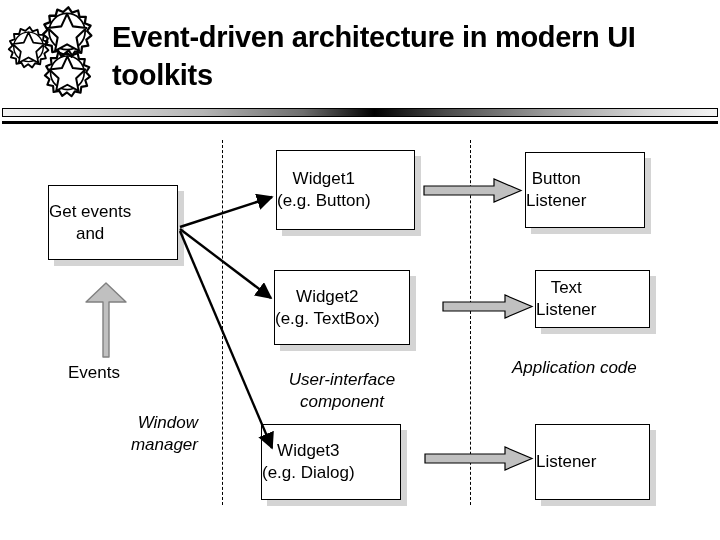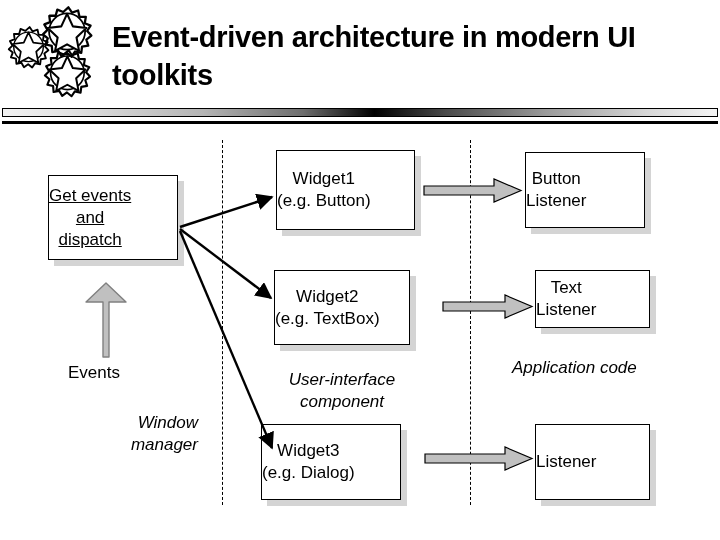--- a/index.html
+++ b/index.html
@@ -138,25 +138,24 @@
   </svg>
 
   <div id="slide-title">Event-driven architecture in modern UI toolkits</div>
 
   <div id="divider-bar"></div>
   <div id="divider-rule"></div>
 
   <div class="vdash" id="dash-left"></div>
   <div class="vdash" id="dash-right"></div>
 
-  <div class="dbox" id="box-dispatch" style="left:48px; top:175px; width:130px; height:85px;text-decoration:underline;">
+  <div class="dbox" id="box-dispatch" style="left:48px; top:185px; width:130px; height:75px;">
     <div>
       <span>Get events</span>
       <span>and</span>
-      <span>dispatch</span>
     </div>
   </div>
 
   <div class="dbox" id="box-widget1" style="left:276px; top:150px; width:139px; height:80px;">
     <div>
       <span>Widget1</span>
       <span>(e.g. Button)</span>
     </div>
   </div>
 

